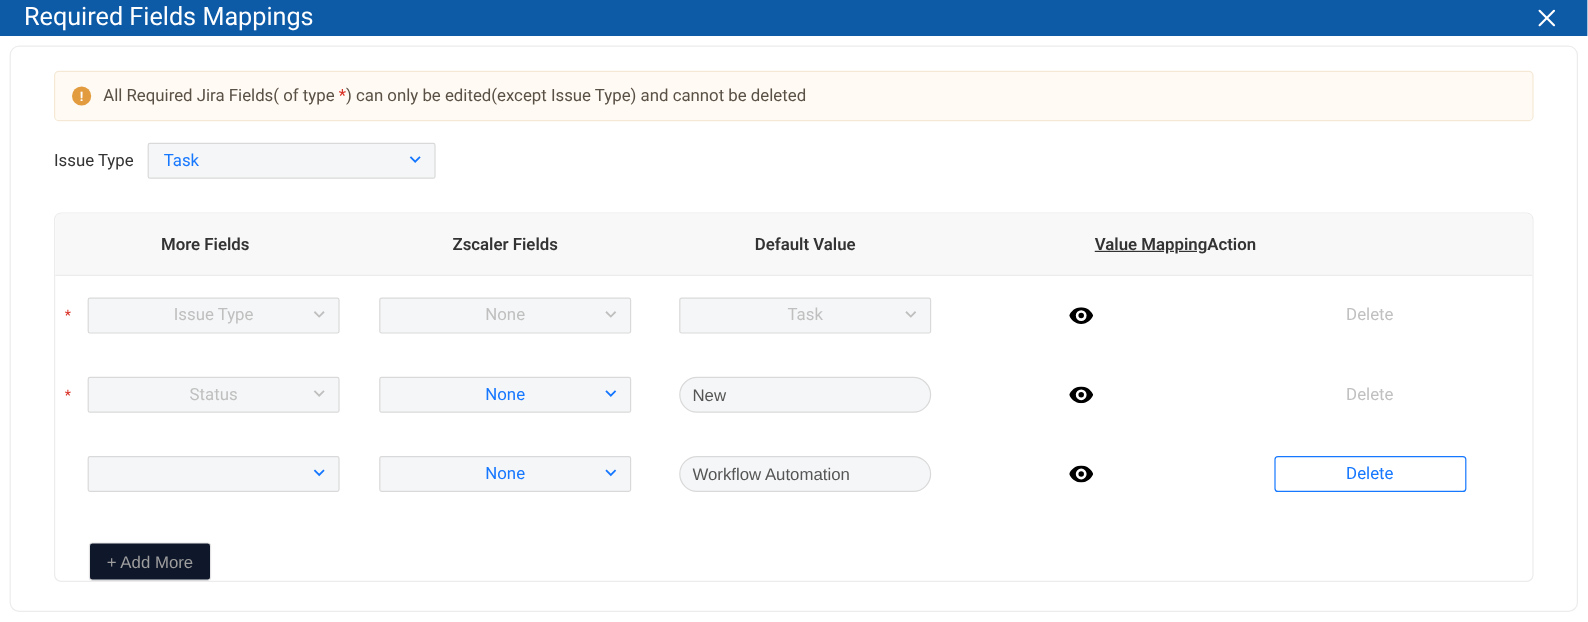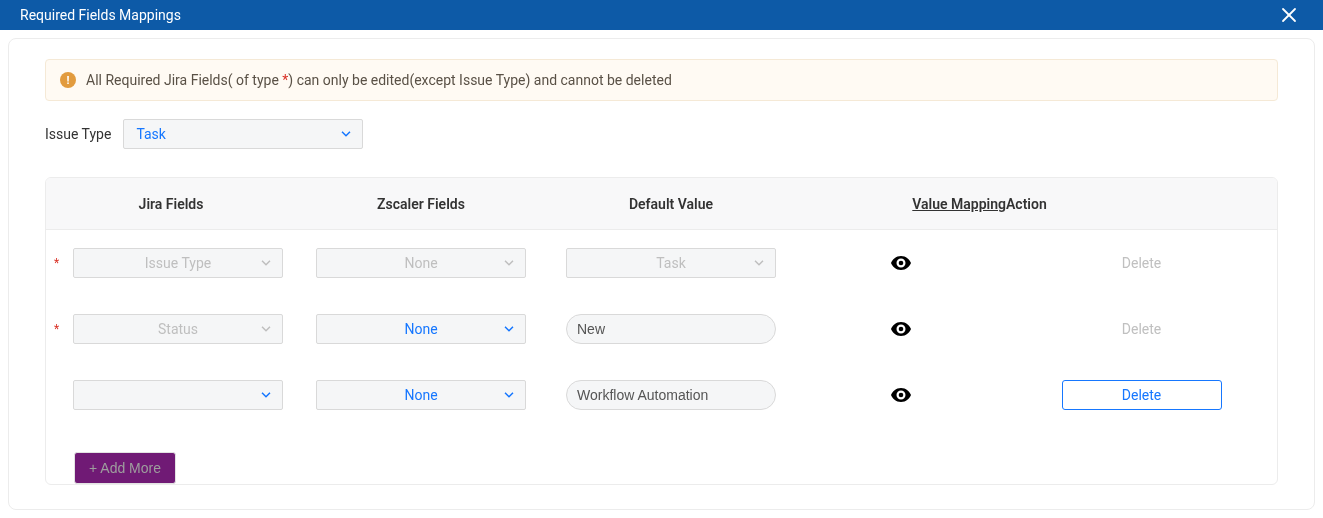--- a/index.html
+++ b/index.html
@@ -19,21 +19,21 @@
   .modal-header {
     background: #0d5aa7;
     color: #fff;
     height: 54px;
     display: flex;
     align-items: center;
     justify-content: space-between;
     padding: 0 20px;
   }
   .modal-title {
-    font-size: 14px;
+    font-size: 21px;
     font-weight: 400;
   }
   .close-btn {
     width: 28px;
     height: 28px;
     display: flex;
     align-items: center;
     justify-content: center;
     cursor: pointer;
     color: #fff;
@@ -196,21 +196,21 @@
     width: 160px;
     display: inline-flex;
     align-items: center;
     justify-content: center;
     cursor: pointer;
     font-size: 14px;
   }
   .add-more-row { padding: 4px 0 0 28px; }
   .add-more-btn {
     border: 1px solid #e3e3e3;
-    background: #701a75;
+    background: #0f172a;
     color: #9e9e9e;
     border-radius: 3px;
     height: 32px;
     padding: 0 14px;
     font-size: 14px;
     cursor: pointer;
   }
 </style>
 </head>
 <body>
@@ -243,21 +243,21 @@
           <span class="caret">
             <svg width="12" height="12" viewBox="0 0 12 12" fill="none" stroke-width="1.5">
                 <polyline points="2,4 6,8 10,4"></polyline>
               </svg>
           </span>
         </div>
       </div>
 
       <div class="table-wrap">
         <div class="thead">
-          <div class="th col-jira">Jira Fields</div>
+          <div class="th col-jira">More Fields</div>
           <div class="th col-zscaler">Zscaler Fields</div>
           <div class="th col-default">Default Value</div>
           <div class="th col-mapping">Value Mapping</div>
           <div class="th col-action">Action</div>
         </div>
         <div class="tbody" id="tbody">
             <div class="trow">
               <div class="cell col-jira">
                 <span class="req-star">*</span>
                 <div class="select disabled">

